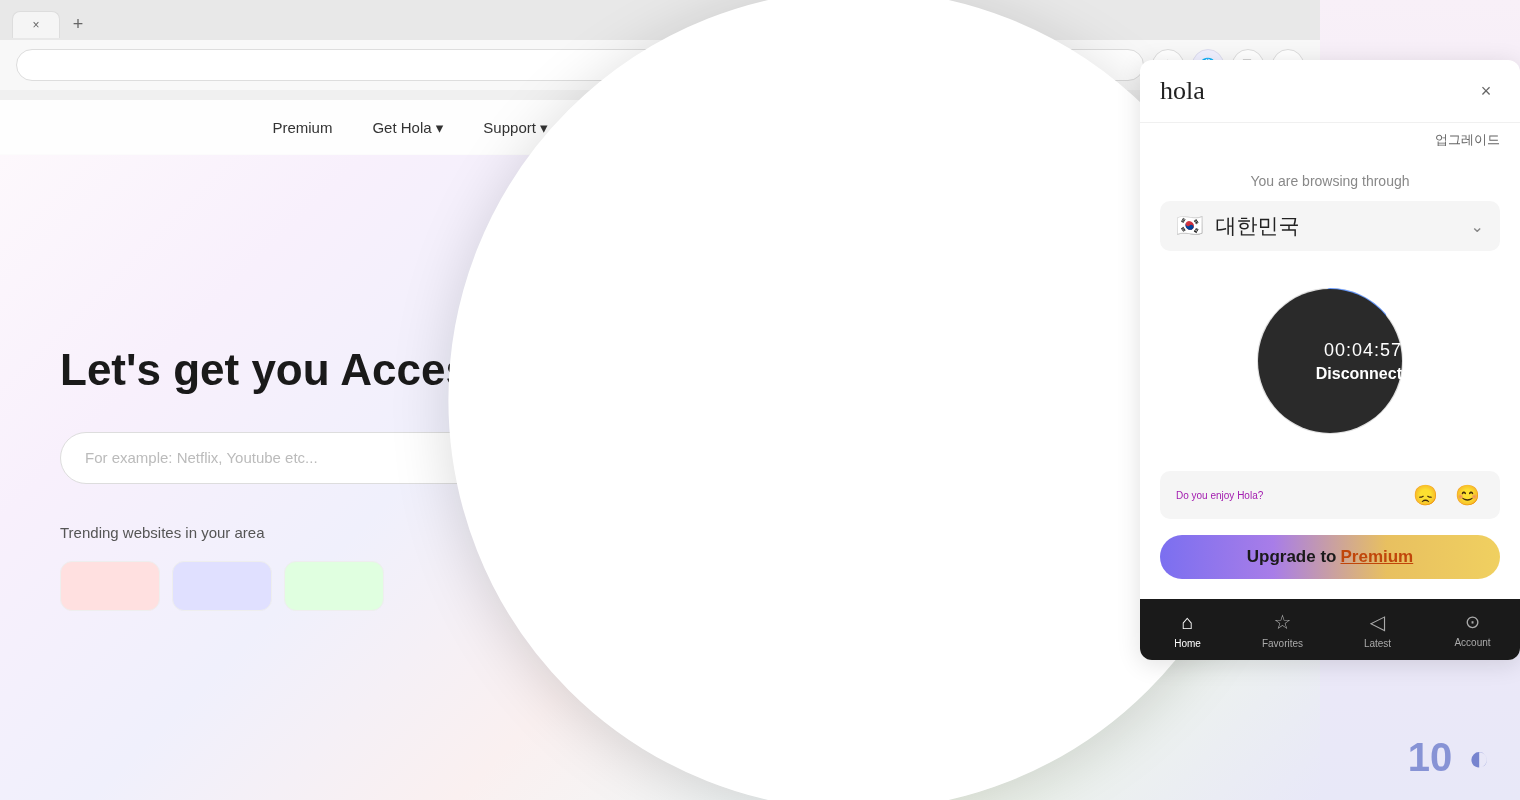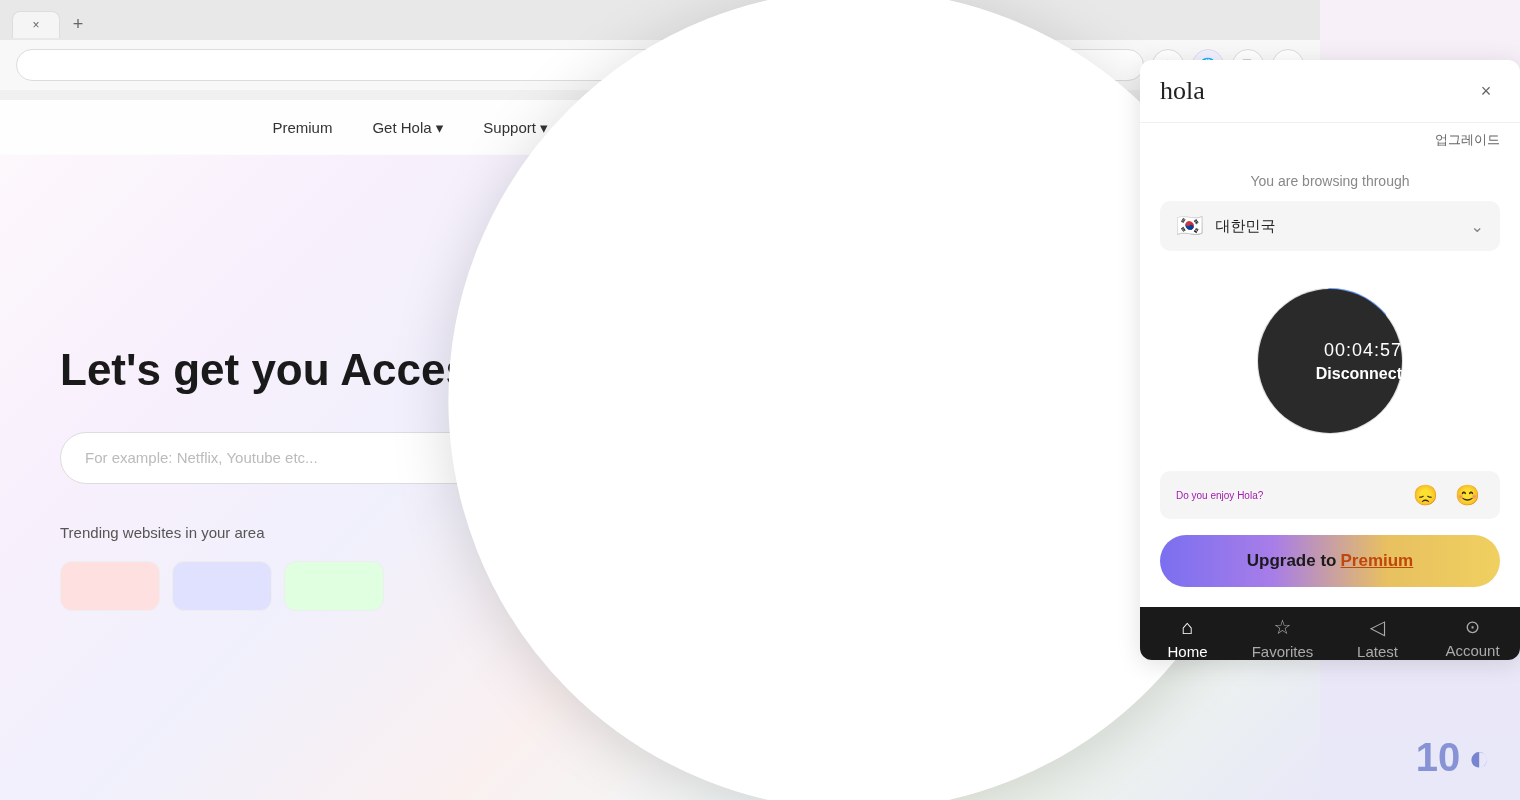--- a/index.html
+++ b/index.html
@@ -292,21 +292,21 @@
       cursor: pointer;
       margin-bottom: 30px;
     }
 
     .country-flag {
       font-size: 22px;
     }
 
     .country-name {
       flex: 1;
-      font-size: 15px;
+      font-size: 21px;
       color: #222;
     }
 
     .country-chevron {
       font-size: 16px;
       color: #888;
     }
 
     
     .timer-container {
@@ -382,21 +382,21 @@
       align-items: center;
       justify-content: center;
       font-size: 20px;
       cursor: pointer;
       border-radius: 50%;
     }
 
     
     .upgrade-btn {
       width: 100%;
-      height: 52px;
+      height: 44px;
       background: linear-gradient(90deg, #7b6ff0, #a87de8, #e8c060, #f0d060);
       border-radius: 26px;
       display: flex;
       align-items: center;
       justify-content: center;
       cursor: pointer;
       font-size: 17px;
       font-weight: 600;
       color: #1a1a1a;
     }
@@ -429,21 +429,21 @@
     .nav-tab-icon {
       font-size: 20px;
       color: #aaa;
     }
 
     .nav-tab-icon.active {
       color: white;
     }
 
     .nav-tab-label {
-      font-size: 15px;
+      font-size: 10px;
       color: #aaa;
     }
 
     .nav-tab-label.active {
       color: white;
     }
 
     
     .right-panel {
       position: absolute;
@@ -594,16 +594,16 @@
     </div>
 
     <div class="nav-tab">
       <span class="nav-tab-icon" style="font-size:18px;">⊙</span>
       <span class="nav-tab-label">Account</span>
     </div>
 
   </div>
 </div>
 
-<div style="position:absolute; bottom:20px; right:30px; z-index:5; display:flex; align-items:center; gap:8px;">
+<div style="position:absolute; bottom:20px; right:30px; z-index:5; display:flex; align-items:center; gap:16px;">
   <span style="font-size:40px; font-weight:800; color:rgba(70,90,190,0.6);">10</span>
   <span style="font-size:36px; color:rgba(70,90,190,0.7);">◐</span>
 </div>
 
 </body></html>

